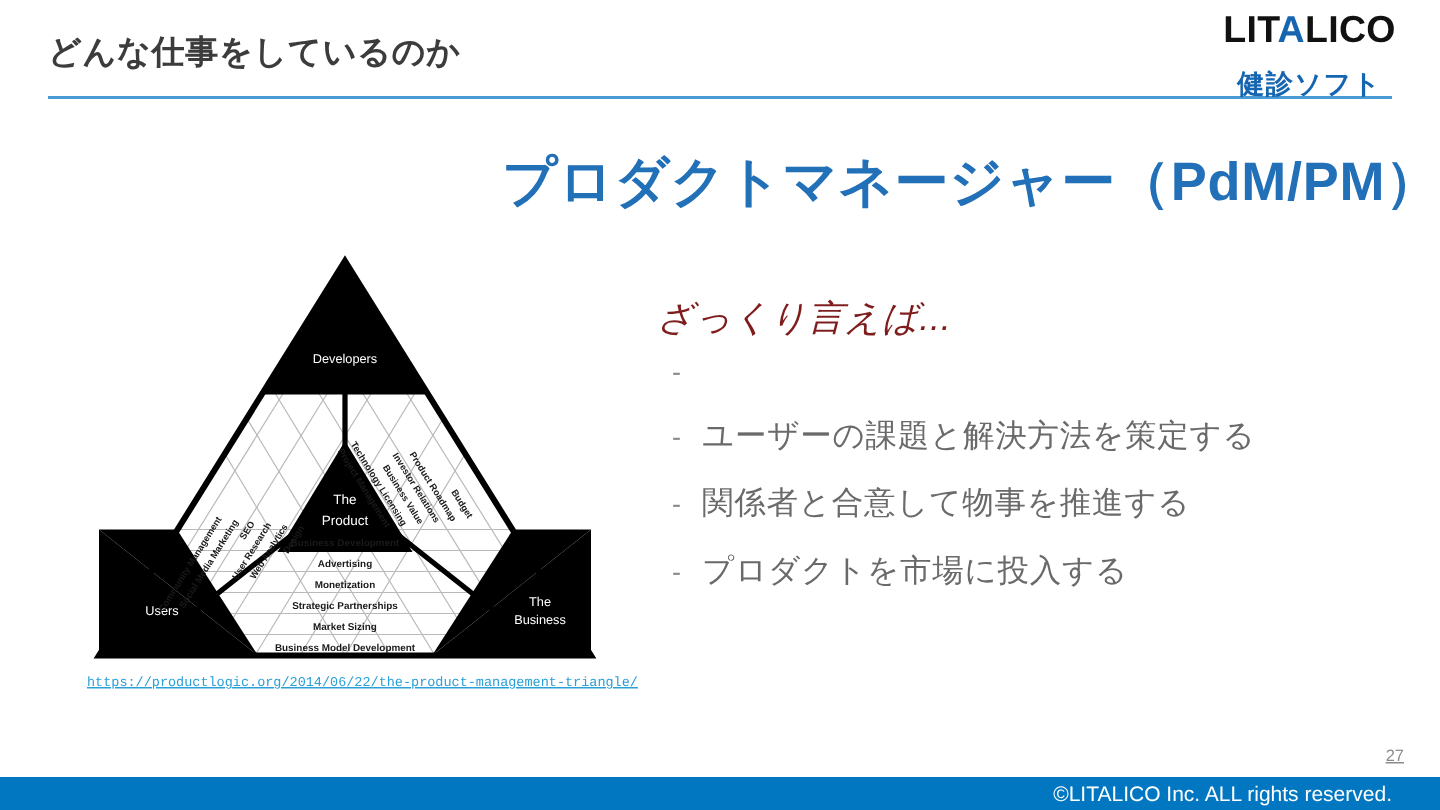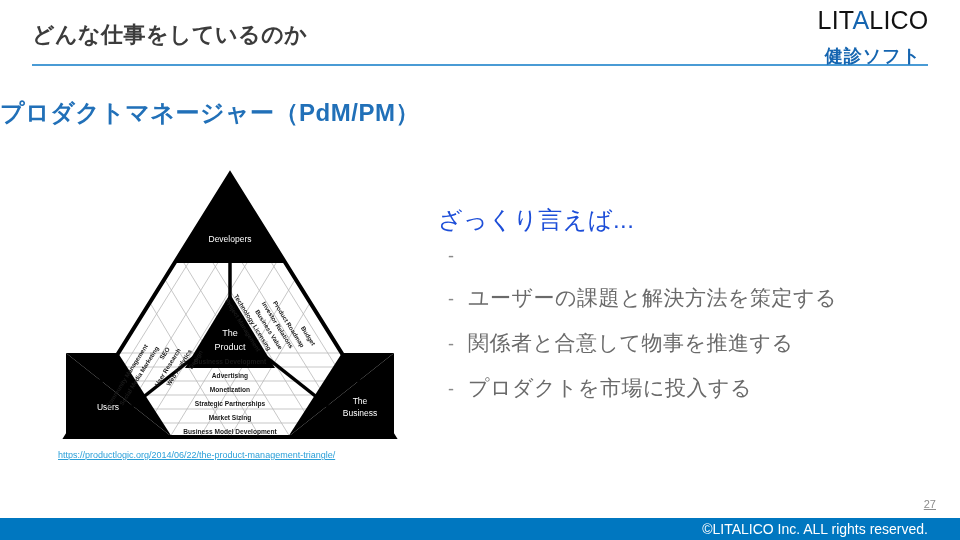--- a/index.html
+++ b/index.html
@@ -42,21 +42,21 @@
   #logo {
     position: absolute;
     right: 24px;
     top: 8px;
     width: 126px;
     text-align: center;
     line-height: 1;
   }
   #logo-word {
     font-size: 25px;
-    font-weight: 400;
+    font-weight: 700;
     color: #111111;
     letter-spacing: 0.2px;
     white-space: nowrap;
   }
   #logo-word .accent {
     color: #1565b0;
   }
   #logo-sub {
     margin-top: 14px;
     font-size: 18px;
@@ -65,22 +65,22 @@
     letter-spacing: 1px;
     white-space: nowrap;
   }
 
   
   #headline {
     position: absolute;
     left: 0;
     top: 97px;
     width: 960px;
-    text-align: left;
-    font-size: 24px;
+    text-align: right;
+    font-size: 36px;
     font-weight: 700;
     color: #2170b8;
     letter-spacing: 0.5px;
   }
 
   
   #diagram-wrap {
     position: absolute;
     left: 60px;
     top: 168px;
@@ -91,34 +91,36 @@
     display: block;
   }
   #source-link {
     position: absolute;
     left: 58px;
     top: 450px;
     font-size: 9px;
     color: #2a9fd8;
     text-decoration: underline;
     white-space: nowrap;
+    font-family: Liberation Mono, monospace;
   }
 
   
   #right-col {
     position: absolute;
     left: 438px;
     top: 196px;
     width: 500px;
   }
   #lead-in {
     font-size: 24px;
-    color: #1d4ed8;
-    margin: 8px 0 10px 0;
-    letter-spacing: 0.5px;
+    color: #7f1d1d;
+    margin: 0 0 10px 0;
+    letter-spacing: 0.5px;
+    font-style: italic;
   }
   ul#bullets {
     list-style: none;
     margin: 0;
     padding: 0;
   }
   ul#bullets li {
     display: flex;
     align-items: baseline;
     font-size: 21px;

